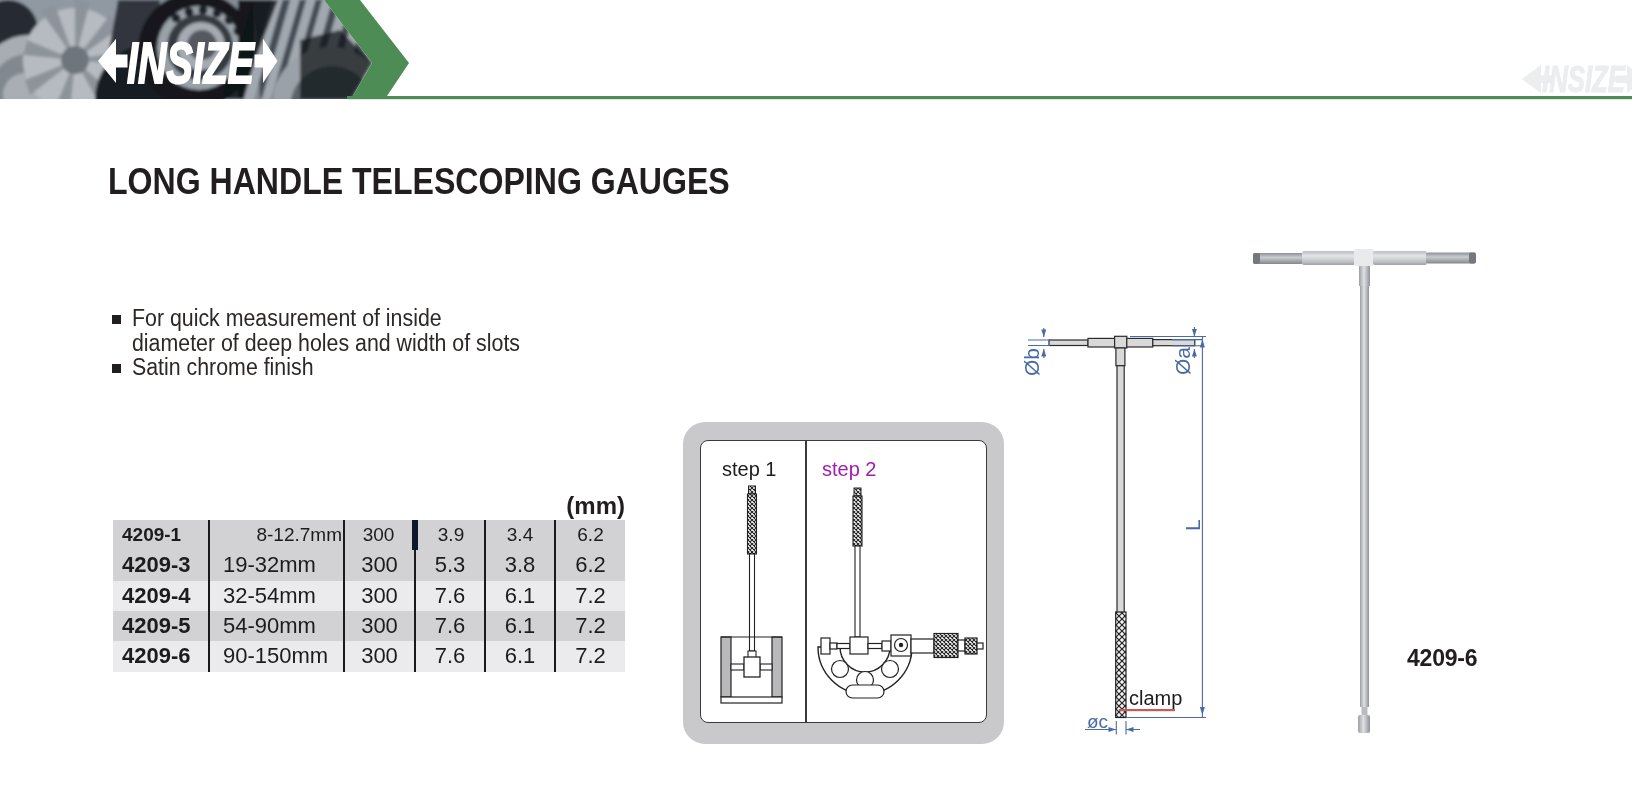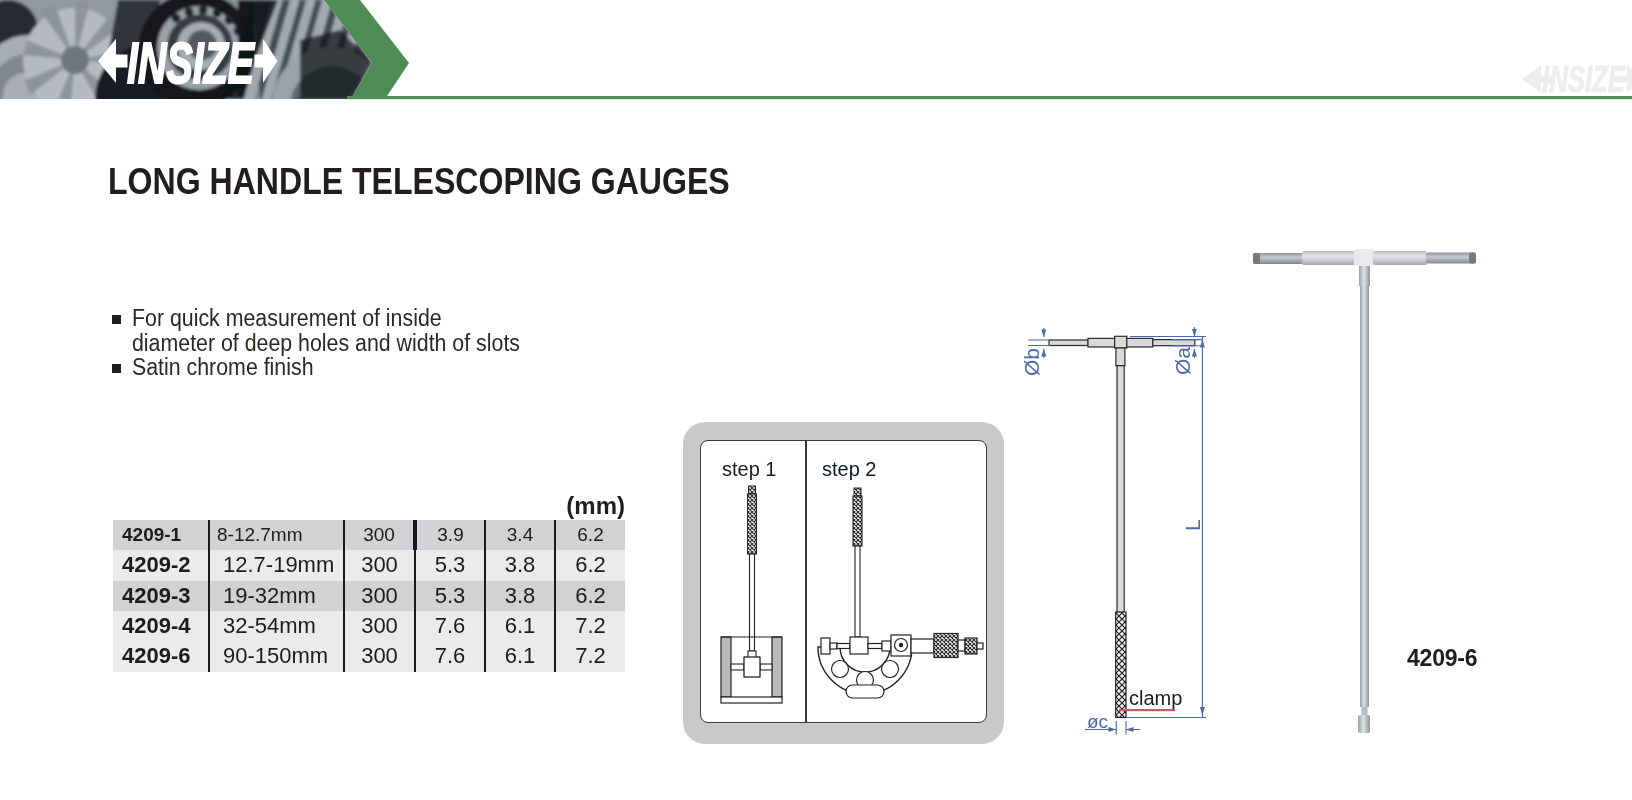--- a/index.html
+++ b/index.html
@@ -107,54 +107,54 @@
         <col style="width:71px">
         <col style="width:70px">
         <col style="width:70px">
         <col style="width:70px">
       </colgroup>
 
   <tbody>
 
   <tr style="height:30.34px;background:#d2d2d4;font-size:19px;color:#1c1c1c;">
     <td style="padding-left:9px;font-weight:bold;">4209-1</td>
-    <td style="border-left:2px solid #1a1a1a;padding-left:7px;">8-12.7mm</td>
-    <td style="border-left:2px solid #1a1a1a;text-align:center;">300</td>
-    <td style="border-left:4px solid #0f172a;text-align:center;margin-top:16px;">3.9</td>
+    <td style="border-left:2px solid #1a1a1a;padding-left:13px;text-align:right;">8-12.7mm</td>
+    <td style="border-left:2px solid #1a1a1a;text-align:center;">300</td>
+    <td style="border-left:6px solid #0f172a;text-align:center;margin-top:16px;">3.9</td>
     <td style="border-left:2px solid #1a1a1a;text-align:center;">3.4</td>
     <td style="border-left:2px solid #1a1a1a;text-align:center;">6.2</td>
   </tr>
 
-  <tr style="height:30.34px;background:#ebebed;font-size:22px;color:#1c1c1c;">
-    <td style="padding-left:9px;font-weight:bold;">4209-2</td>
-    <td style="border-left:2px solid #1a1a1a;padding-left:13px;">12.7-19mm</td>
+
+  <tr style="height:30.34px;background:#d2d2d4;font-size:22px;color:#1c1c1c;">
+    <td style="padding-left:9px;font-weight:bold;">4209-3</td>
+    <td style="border-left:2px solid #1a1a1a;padding-left:13px;">19-32mm</td>
     <td style="border-left:2px solid #1a1a1a;text-align:center;">300</td>
     <td style="border-left:2px solid #1a1a1a;text-align:center;">5.3</td>
     <td style="border-left:2px solid #1a1a1a;text-align:center;">3.8</td>
     <td style="border-left:2px solid #1a1a1a;text-align:center;">6.2</td>
   </tr>
 
-  <tr style="height:30.34px;background:#d2d2d4;font-size:22px;color:#1c1c1c;">
-    <td style="padding-left:9px;font-weight:bold;">4209-3</td>
-    <td style="border-left:2px solid #1a1a1a;padding-left:13px;">19-32mm</td>
-    <td style="border-left:2px solid #1a1a1a;text-align:center;">300</td>
-    <td style="border-left:2px solid #1a1a1a;text-align:center;">5.3</td>
-    <td style="border-left:2px solid #1a1a1a;text-align:center;">3.8</td>
-    <td style="border-left:2px solid #1a1a1a;text-align:center;">6.2</td>
-  </tr>
-
   <tr style="height:30.34px;background:#ebebed;font-size:22px;color:#1c1c1c;border-radius:14px;">
     <td style="padding-left:9px;font-weight:bold;">4209-4</td>
     <td style="border-left:2px solid #1a1a1a;padding-left:13px;">32-54mm</td>
     <td style="border-left:2px solid #1a1a1a;text-align:center;">300</td>
     <td style="border-left:2px solid #1a1a1a;text-align:center;">7.6</td>
     <td style="border-left:2px solid #1a1a1a;text-align:center;">6.1</td>
     <td style="border-left:2px solid #1a1a1a;text-align:center;">7.2</td>
   </tr>
 
+  <tr style="height:30.34px;background:#d2d2d4;font-size:22px;color:#1c1c1c;">
+    <td style="padding-left:9px;font-weight:bold;">4209-5</td>
+    <td style="border-left:2px solid #1a1a1a;padding-left:13px;">54-90mm</td>
+    <td style="border-left:2px solid #1a1a1a;text-align:center;">300</td>
+    <td style="border-left:2px solid #1a1a1a;text-align:center;">7.6</td>
+    <td style="border-left:2px solid #1a1a1a;text-align:center;">6.1</td>
+    <td style="border-left:2px solid #1a1a1a;text-align:center;">7.2</td>
+  </tr>
 
   <tr style="height:30.34px;background:#ebebed;font-size:22px;color:#1c1c1c;">
     <td style="padding-left:9px;font-weight:bold;">4209-6</td>
     <td style="border-left:2px solid #1a1a1a;padding-left:13px;margin-top:20px;">90-150mm</td>
     <td style="border-left:2px solid #1a1a1a;text-align:center;">300</td>
     <td style="border-left:2px solid #1a1a1a;text-align:center;">7.6</td>
     <td style="border-left:2px solid #1a1a1a;text-align:center;">6.1</td>
     <td style="border-left:2px solid #1a1a1a;text-align:center;">7.2</td>
   </tr>
 </tbody>
@@ -162,21 +162,21 @@
 </div>
 
 <div class="abs" style="left:683px;top:422px;width:321px;height:322px;background:#c9c9cb;border-radius:22px;"></div>
 
 <div class="abs" style="left:700px;top:440px;width:287px;height:283px;background:#ffffff;border:1.6px solid #3a3a3a;border-radius:8px;box-sizing:border-box;"></div>
 
 <div class="abs" style="left:805px;top:441px;width:1.6px;height:281px;background:#3a3a3a;"></div>
 
 <div class="abs" style="left:722px;top:458px;font-size:20px;color:#1c1c1c;">step 1</div>
 
-<div class="abs" style="left:822px;top:458px;font-size:20px;color:#0f172a;">step 2</div>
+<div class="abs" style="left:822px;top:458px;font-size:20px;color:#a21caf;">step 2</div>
 
 <svg class="abs" style="left:700px;top:440px;" width="106" height="283" viewBox="0 0 106 283">
   <defs>
     <pattern id="knurl1" width="4" height="4" patternUnits="userSpaceOnUse">
       <rect width="4" height="4" fill="#ffffff"></rect>
       <path d="M0,0 L4,4 M4,0 L0,4" stroke="#222" stroke-width="1.1"></path>
     </pattern>
   </defs>
 
   <rect x="48.5" y="46" width="7" height="8" fill="url(#knurl1)" stroke="#222" stroke-width="1"></rect>

